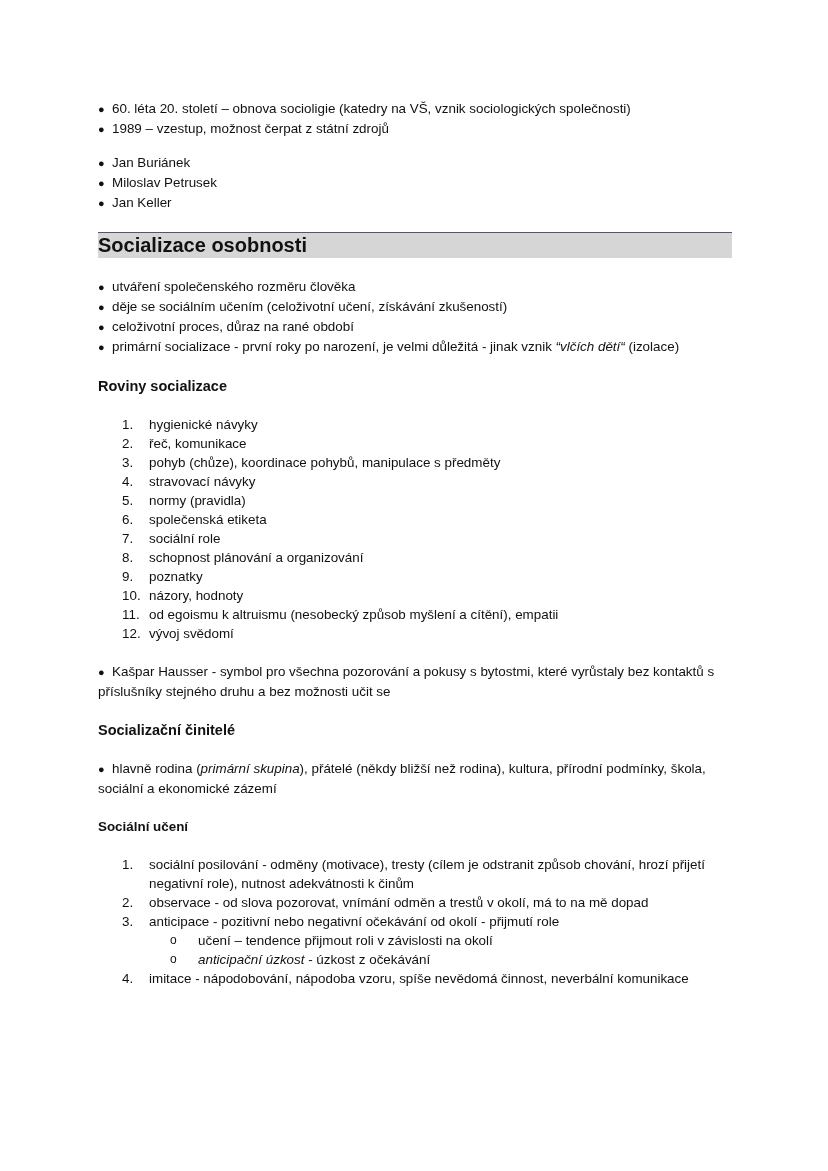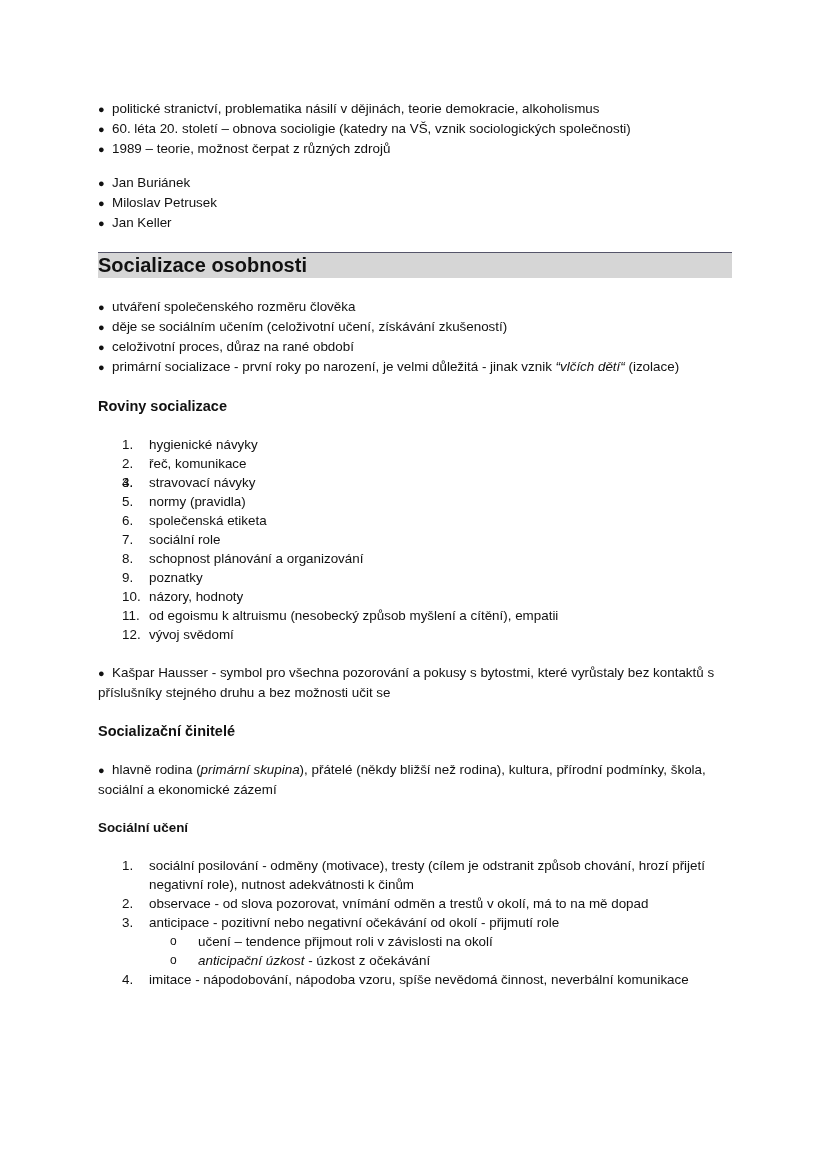--- a/index.html
+++ b/index.html
@@ -27,23 +27,22 @@
     ul.circ li .c { position: absolute; left: 0; top: 0; font-size: 12px; }
     b { font-weight: normal; }
     i { font-style: italic; }
   </style>
 </head>
 <body>
 
 <div class="page">
 
   <div>
-    <p class="bl"><span class="bul">●</span><span>politické stranictví, problematika násilí v dějinách, teorie demokracie, alkoholismus</span></p>
     <p class="bl"><span class="bul">●</span><span>60. léta 20. století – obnova socioligie (katedry na VŠ, vznik sociologických společnosti)</span></p>
-    <p class="bl"><span class="bul">●</span><b>1989</b><span> – teorie, možnost čerpat z různých zdrojů</span></p>
+    <p class="bl"><span class="bul">●</span><b>1989</b><span> – vzestup, možnost čerpat z státní zdrojů</span></p>
   </div>
 
   <div class="gap-s"></div>
 
   <div>
     <p class="bl"><span class="bul">●</span><b>Jan Buriánek</b></p>
     <p class="bl"><span class="bul">●</span><b>Miloslav Petrusek</b></p>
     <p class="bl"><span class="bul">●</span><b>Jan Keller</b></p>
   </div>
 
@@ -60,21 +59,21 @@
     <p class="bl"><span class="bul">●</span><b>primární socializace</b><span> - první roky po narození, je velmi důležitá - jinak vznik </span><i>“vlčích dětí“</i><span> (izolace)</span></p>
   </div>
 
   <div style="height:19px"></div>
   <h3 class="sub">Roviny socializace</h3>
   <div style="height:19px"></div>
 
   <ol class="num">
     <li><span class="n">1.</span><span>hygienické návyky</span></li>
     <li><span class="n">2.</span><span>řeč, komunikace</span></li>
-    <li><span class="n">3.</span></li>
+    <li><span class="n">3.</span><span>pohyb (chůze), koordinace pohybů, manipulace s předměty</span></li>
     <li><span class="n">4.</span><span>stravovací návyky</span></li>
     <li><span class="n">5.</span><span>normy (pravidla)</span></li>
     <li><span class="n">6.</span><span>společenská etiketa</span></li>
     <li><span class="n">7.</span><span>sociální role</span></li>
     <li><span class="n">8.</span><span>schopnost plánování a organizování</span></li>
     <li><span class="n">9.</span><span>poznatky</span></li>
     <li><span class="n">10.</span><span>názory, hodnoty</span></li>
     <li><span class="n">11.</span><span>od egoismu k altruismu (nesobecký způsob myšlení a cítění), empatii</span></li>
     <li><span class="n">12.</span><span>vývoj svědomí</span></li>
   </ol>

